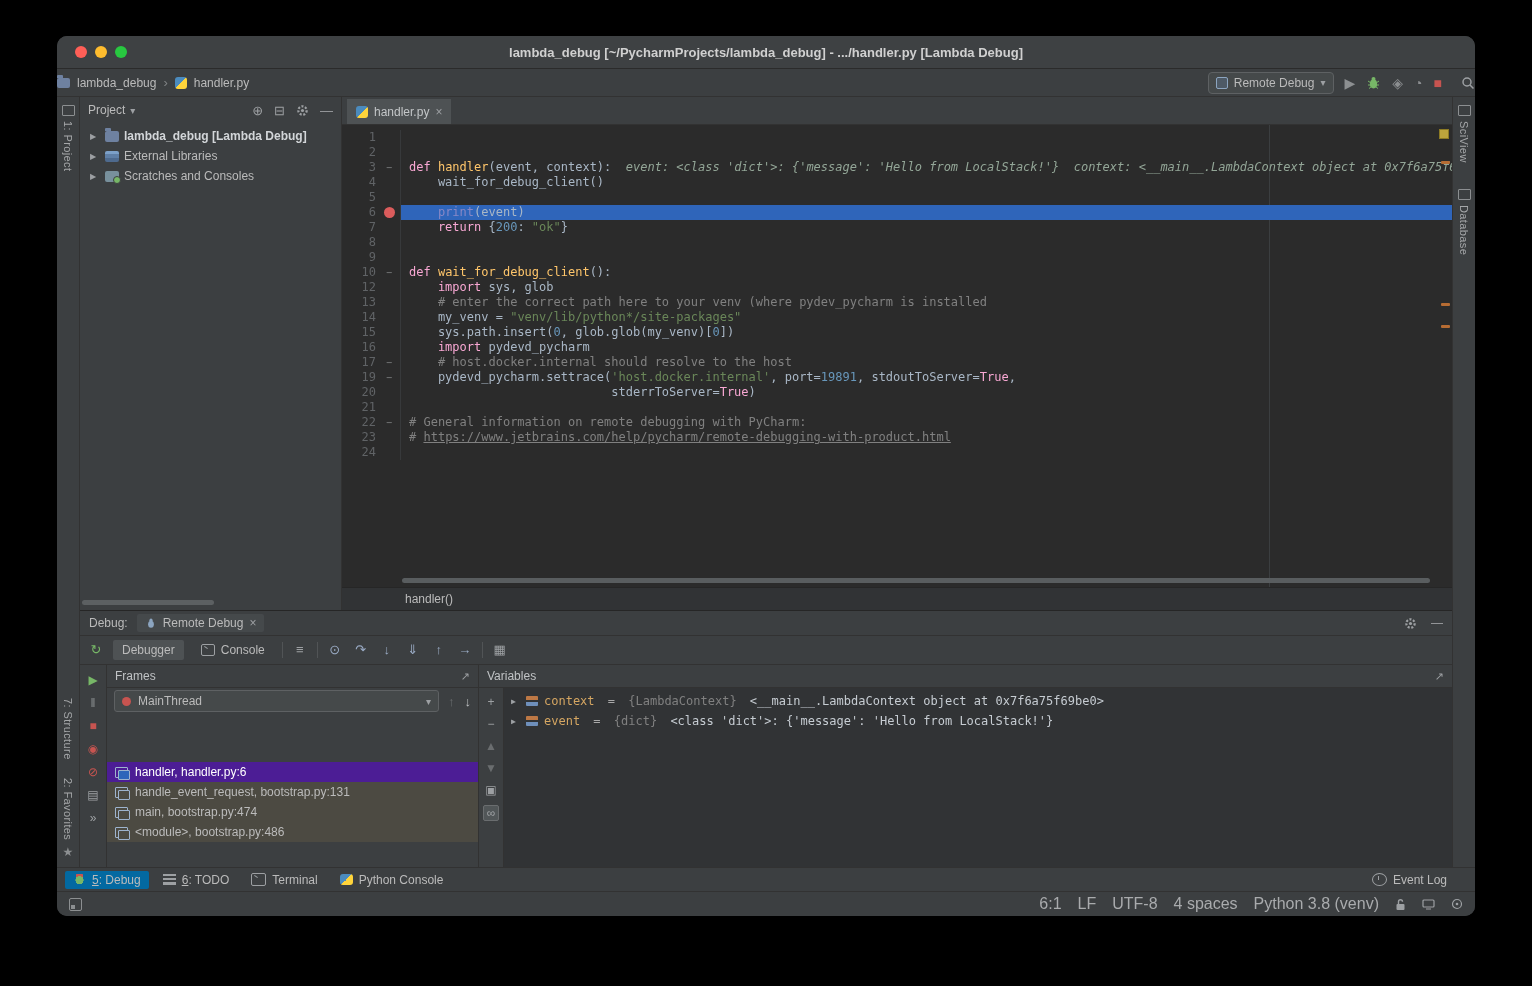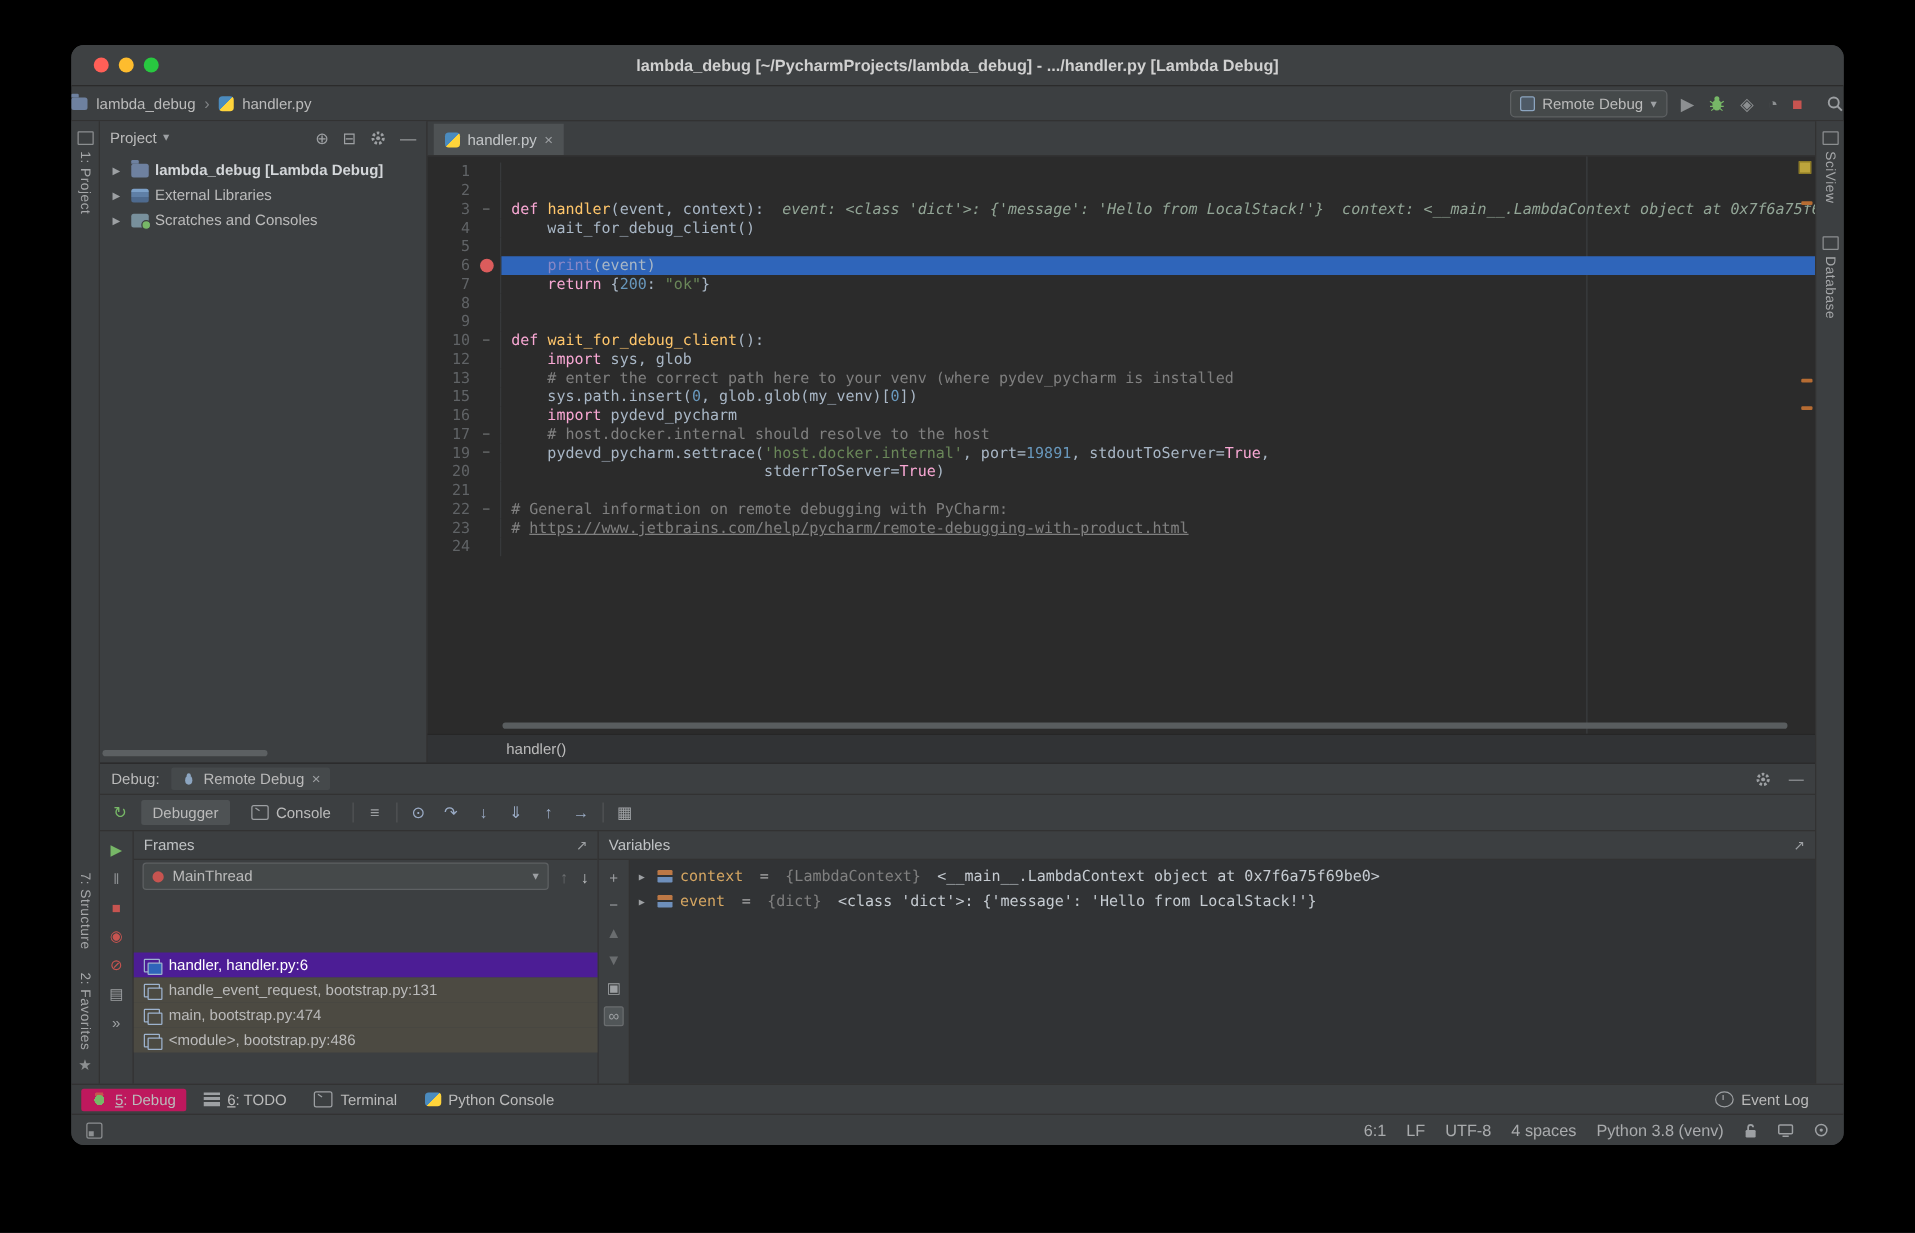--- a/index.html
+++ b/index.html
@@ -122,33 +122,33 @@
   .var-arrow{color:#9DA0A3;font-size:8px;width:9px;}
   .var-icon{width:12px;height:10px;flex:0 0 12px;border-radius:1px;
     background:linear-gradient(180deg,#BD7845 0 4px,transparent 4px 6px,#6E8FBB 6px 10px);}
   .var-name{color:#D5A662;}
   .var-eq{color:#A9A9A9;}
   .var-type{color:#808080;}
   .var-value{color:#C6CCD2;}
   
   .bottom-bar{flex:0 0 23px;display:flex;align-items:center;gap:6px;padding:0 8px;background:#3C3F41;border-top:1px solid #323232;}
   .bb-item{display:flex;align-items:center;gap:6px;padding:2px 8px;border-radius:2px;color:#BBB;}
-  .bb-item.active{background:#be185d;}
+  .bb-item.active{background:#0369a1;}
   .mn{text-decoration:underline;}
   .bbicon{width:13px;height:11px;flex:0 0 13px;}
   .bbicon-debug{background:radial-gradient(circle at 50% 55%,#77B767 0 45%,transparent 46%),radial-gradient(circle at 50% 15%,#C75450 0 28%,transparent 30%);}
   .bbicon-todo{background:linear-gradient(180deg,#9DA0A3 0 2px,transparent 2px 4px,#9DA0A3 4px 6px,transparent 6px 8px,#9DA0A3 8px 10px);width:11px;}
   .bbicon-terminal{border:1px solid #9DA0A3;border-radius:2px;position:relative;}
   .bbicon-terminal::before{content:"";position:absolute;left:2px;top:2px;width:4px;height:1px;background:#9DA0A3;transform:rotate(35deg);}
   .bbicon-python{border-radius:3px;background:linear-gradient(135deg,#4B8BBE 0 50%,#FFD43B 50% 100%);width:11px;height:11px;}
   .bbicon-event-log{border:1px solid #9DA0A3;border-radius:50%;width:11px;height:11px;position:relative;}
   .bbicon-event-log::before{content:"";position:absolute;left:5px;top:2px;width:1px;height:4px;background:#9DA0A3;}
   .bb-right{margin-left:auto;display:flex;align-items:center;gap:6px;padding-right:12px;}
   .status-bar{flex:0 0 24px;display:flex;align-items:center;gap:16px;padding:0 12px;background:#3C3F41;
-    border-top:1px solid #323232;font-size:13px;color:#A9ABAD;}
+    border-top:1px solid #323232;font-size:16px;color:#A9ABAD;}
   .sb-toggle{width:11px;height:11px;border:1px solid #8C8F91;border-radius:2px;position:relative;}
   .sb-toggle::before{content:"";position:absolute;left:1px;bottom:1px;width:4px;height:4px;background:#8C8F91;}
   .sb-spacer{flex:1;}
   .sb-item{cursor:default;}
   svg{display:block;}
 </style>
 </head>
 <body>
 
 <div class="window">
@@ -273,20 +273,21 @@
                 <div class="code-line"><span class="ln-num">3</span><span class="ln-mark"><span class="fold-mark">−</span></span><span class="ln-code"><span class="tok-kw">def </span><span class="tok-fn">handler</span><span class="tok-txt">(event, </span><span class="tok-par">context</span><span class="tok-txt">):</span><span class="tok-hint">  event: &lt;class 'dict'&gt;: {'message': 'Hello from LocalStack!'}  context: &lt;__main__.LambdaContext object at 0x7f6a75f69be0&gt;</span></span></div>
                 <div class="code-line"><span class="ln-num">4</span><span class="ln-mark"></span><span class="ln-code"><span class="tok-txt">    wait_for_debug_client()</span></span></div>
                 <div class="code-line"><span class="ln-num">5</span><span class="ln-mark"></span><span class="ln-code"></span></div>
                 <div class="code-line exec"><span class="ln-num">6</span><span class="ln-mark"><span class="bp-dot"></span></span><span class="ln-code"><span class="tok-txt">    </span><span class="tok-bi">print</span><span class="tok-txt">(event)</span></span></div>
                 <div class="code-line"><span class="ln-num">7</span><span class="ln-mark"></span><span class="ln-code"><span class="tok-kw">    return </span><span class="tok-txt">{</span><span class="tok-num">200</span><span class="tok-txt">: </span><span class="tok-str">"ok"</span><span class="tok-txt">}</span></span></div>
                 <div class="code-line"><span class="ln-num">8</span><span class="ln-mark"></span><span class="ln-code"></span></div>
                 <div class="code-line"><span class="ln-num">9</span><span class="ln-mark"></span><span class="ln-code"></span></div>
                 <div class="code-line"><span class="ln-num">10</span><span class="ln-mark"><span class="fold-mark">−</span></span><span class="ln-code"><span class="tok-kw">def </span><span class="tok-fn">wait_for_debug_client</span><span class="tok-txt">():</span></span></div>
                 <div class="code-line"><span class="ln-num">12</span><span class="ln-mark"></span><span class="ln-code"><span class="tok-kw">    import </span><span class="tok-txt">sys, glob</span></span></div>
                 <div class="code-line"><span class="ln-num">13</span><span class="ln-mark"></span><span class="ln-code"><span class="tok-com">    # enter the correct path here to your venv (where pydev_pycharm is installed</span></span></div>
+                <div class="code-line"><span class="ln-num">14</span><span class="ln-mark"></span><span class="ln-code"><span class="tok-txt">    my_venv = </span><span class="tok-str">"venv/lib/python*/site-packages"</span></span></div>
                 <div class="code-line"><span class="ln-num">15</span><span class="ln-mark"></span><span class="ln-code"><span class="tok-txt">    sys.path.insert(</span><span class="tok-num">0</span><span class="tok-txt">, glob.glob(my_venv)[</span><span class="tok-num">0</span><span class="tok-txt">])</span></span></div>
                 <div class="code-line"><span class="ln-num">16</span><span class="ln-mark"></span><span class="ln-code"><span class="tok-kw">    import </span><span class="tok-txt">pydevd_pycharm</span></span></div>
                 <div class="code-line"><span class="ln-num">17</span><span class="ln-mark"><span class="fold-mark">−</span></span><span class="ln-code"><span class="tok-com">    # host.docker.internal should resolve to the host</span></span></div>
                 <div class="code-line"><span class="ln-num">19</span><span class="ln-mark"><span class="fold-mark">−</span></span><span class="ln-code"><span class="tok-txt">    pydevd_pycharm.settrace(</span><span class="tok-str">'host.docker.internal'</span><span class="tok-txt">, port=</span><span class="tok-num">19891</span><span class="tok-txt">, stdoutToServer=</span><span class="tok-kw">True</span><span class="tok-txt">,</span></span></div>
                 <div class="code-line"><span class="ln-num">20</span><span class="ln-mark"></span><span class="ln-code"><span class="tok-txt">                            stderrToServer=</span><span class="tok-kw">True</span><span class="tok-txt">)</span></span></div>
                 <div class="code-line"><span class="ln-num">21</span><span class="ln-mark"></span><span class="ln-code"></span></div>
                 <div class="code-line"><span class="ln-num">22</span><span class="ln-mark"><span class="fold-mark">−</span></span><span class="ln-code"><span class="tok-com"># General information on remote debugging with PyCharm:</span></span></div>
                 <div class="code-line"><span class="ln-num">23</span><span class="ln-mark"></span><span class="ln-code"><span class="tok-com"># </span><span class="tok-comlink">https://www.jetbrains.com/help/pycharm/remote-debugging-with-product.html</span></span></div>
                 <div class="code-line"><span class="ln-num">24</span><span class="ln-mark"></span><span class="ln-code"></span></div>
               </div>

